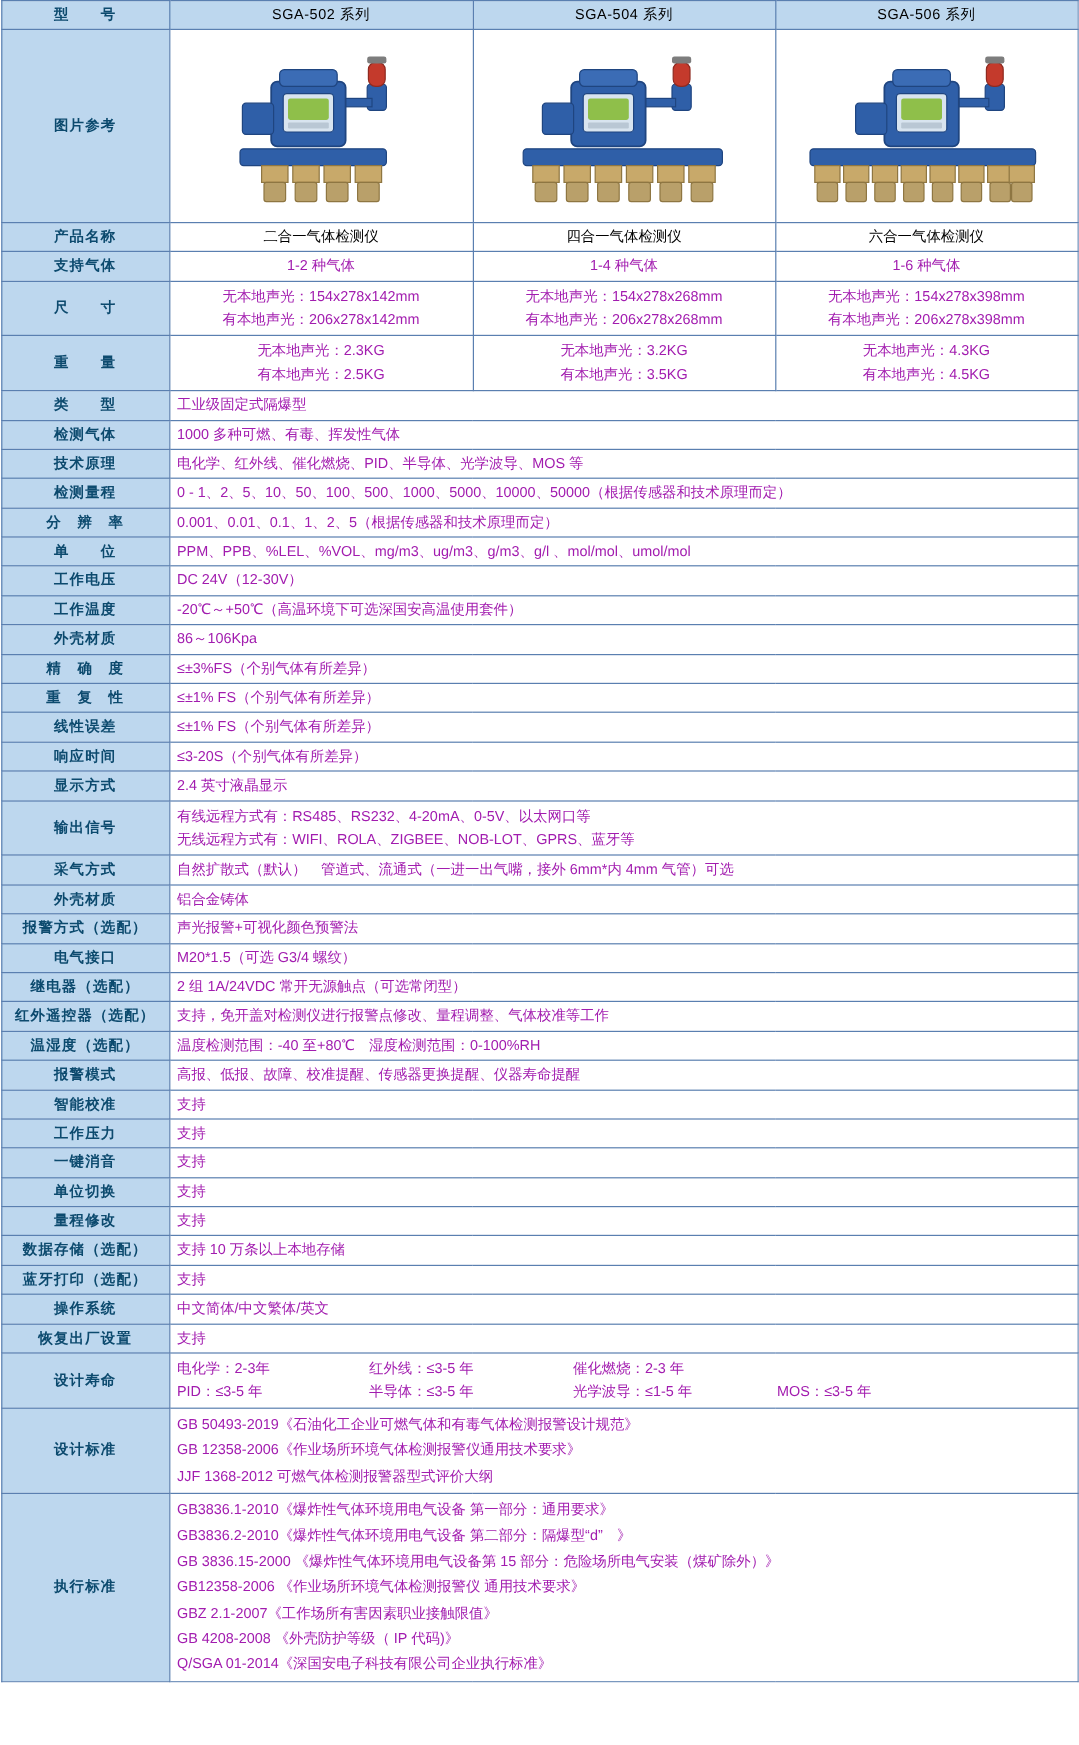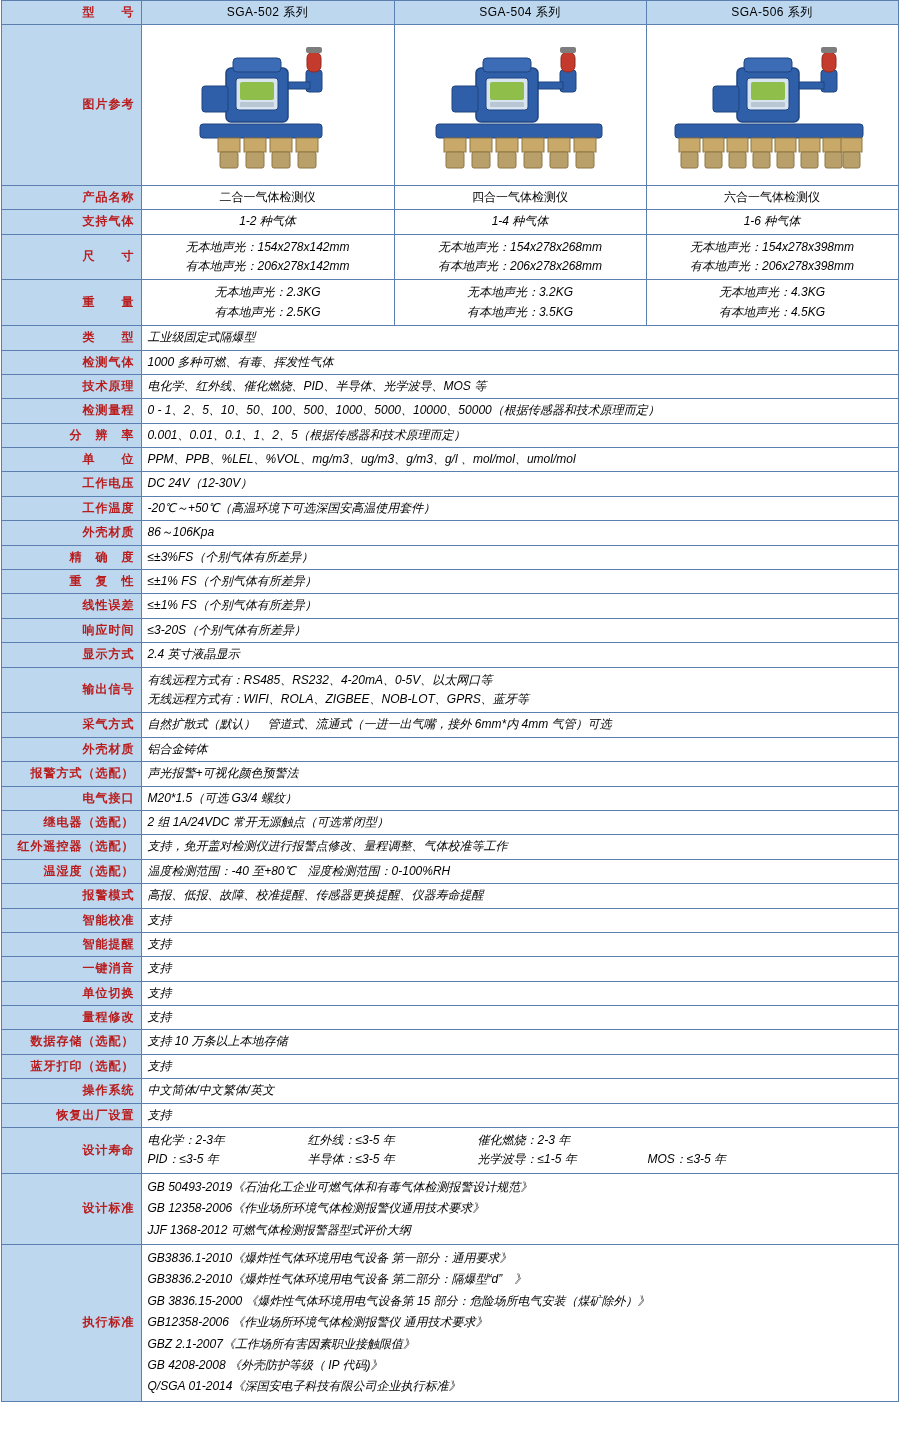--- a/index.html
+++ b/index.html
@@ -25,33 +25,32 @@
   }
   table.spec td {
     border: 1px solid #5a7fb0;
     vertical-align: middle;
     padding: 3px 6px;
     font-size: 12px;
     line-height: 1.45;
   }
   td.label {
     background: #bdd7ee;
-    text-align: right;
+    text-align: center;
     font-weight: bold;
-    color: #b91c1c;
+    color: #0c4a6e;
     width: 140px;
     letter-spacing: 1px;
     font-size: 12.5px;
   }
   td.val {
     background: #ffffff;
     text-align: left;
-    color: #000000;
+    color: #a21caf;
     font-size: 11.5px;
-    font-style: italic;
   }
   td.center {
     text-align: center;
   }
   .model-head {
     background: #bdd7ee;
     text-align: center;
     font-weight: normal;
     font-size: 12.5px;
     letter-spacing: 0.5px;
@@ -400,21 +399,21 @@
   </tr>
   <tr>
     <td class="label">报警模式</td>
     <td class="val" colspan="3">高报、低报、故障、校准提醒、传感器更换提醒、仪器寿命提醒</td>
   </tr>
   <tr>
     <td class="label">智能校准</td>
     <td class="val" colspan="3">支持</td>
   </tr>
   <tr>
-    <td class="label">智能提醒</td>
+    <td class="label">工作压力</td>
     <td class="val" colspan="3">支持</td>
   </tr>
   <tr>
     <td class="label">一键消音</td>
     <td class="val" colspan="3">支持</td>
   </tr>
   <tr>
     <td class="label">单位切换</td>
     <td class="val" colspan="3">支持</td>
   </tr>

